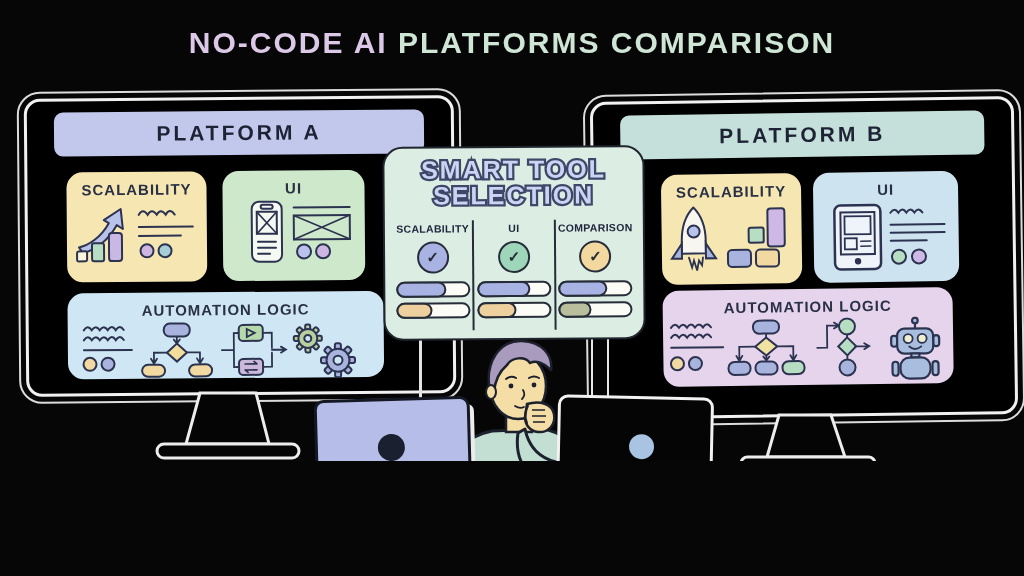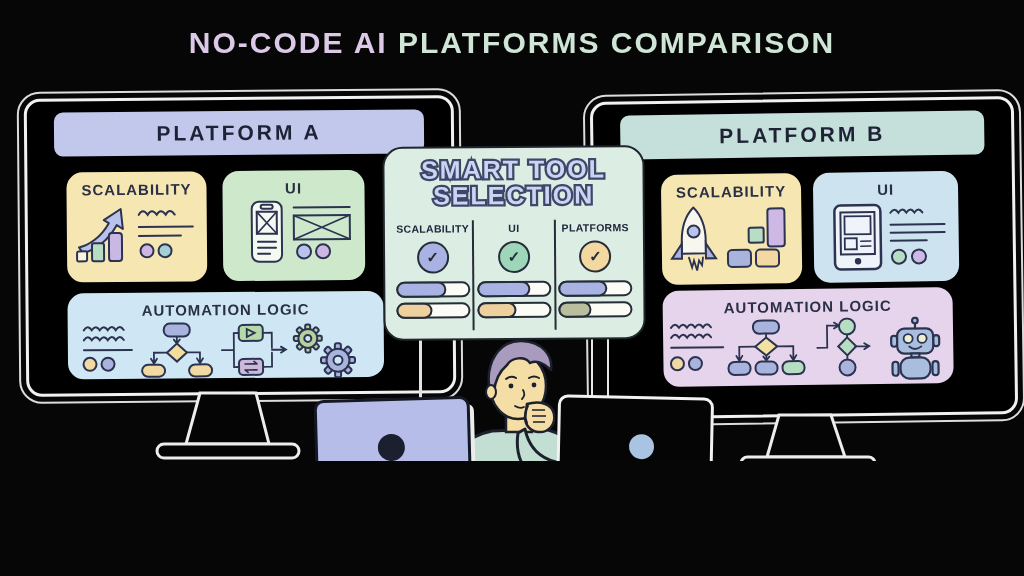--- a/index.html
+++ b/index.html
@@ -307,21 +307,21 @@
           <div class="sp-label">UI</div>
           <div class="sp-check" style="background: rgb(158, 214, 186);">✓</div>
           <div class="sp-bar">
             <div class="sp-fill" style="background: rgb(169, 179, 227); width: 76%;"></div>
           </div>
           <div class="sp-bar">
             <div class="sp-fill" style="background: rgb(237, 208, 158); width: 56%;"></div>
           </div>
         </div>
         <div class="sp-col">
-          <div class="sp-label">PLATFORMS</div>
+          <div class="sp-label">COMPARISON</div>
           <div class="sp-check" style="background: rgb(243, 217, 159);">✓</div>
           <div class="sp-bar">
             <div class="sp-fill" style="background: rgb(169, 179, 227); width: 70%;"></div>
           </div>
           <div class="sp-bar">
             <div class="sp-fill" style="background: rgb(185, 191, 157); width: 47%;"></div>
           </div>
         </div>
       </div>
   </div>

